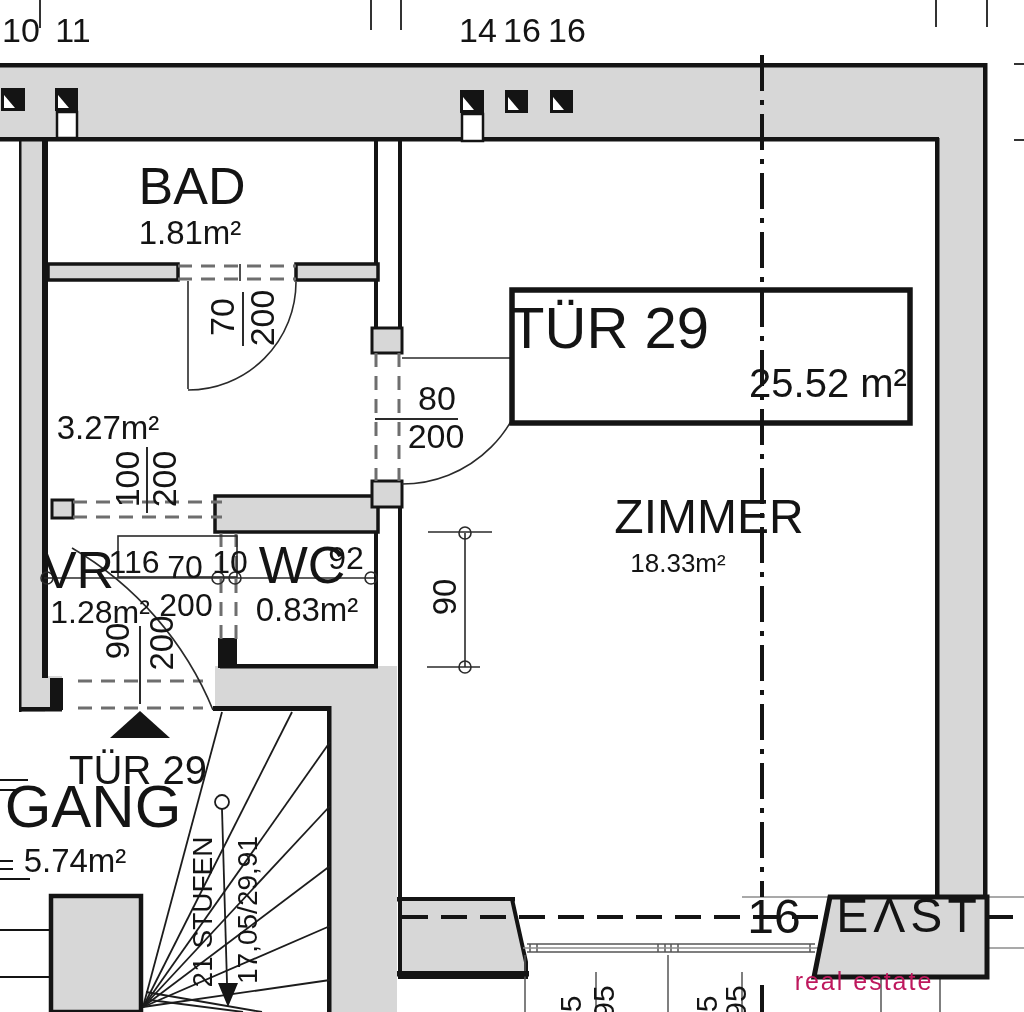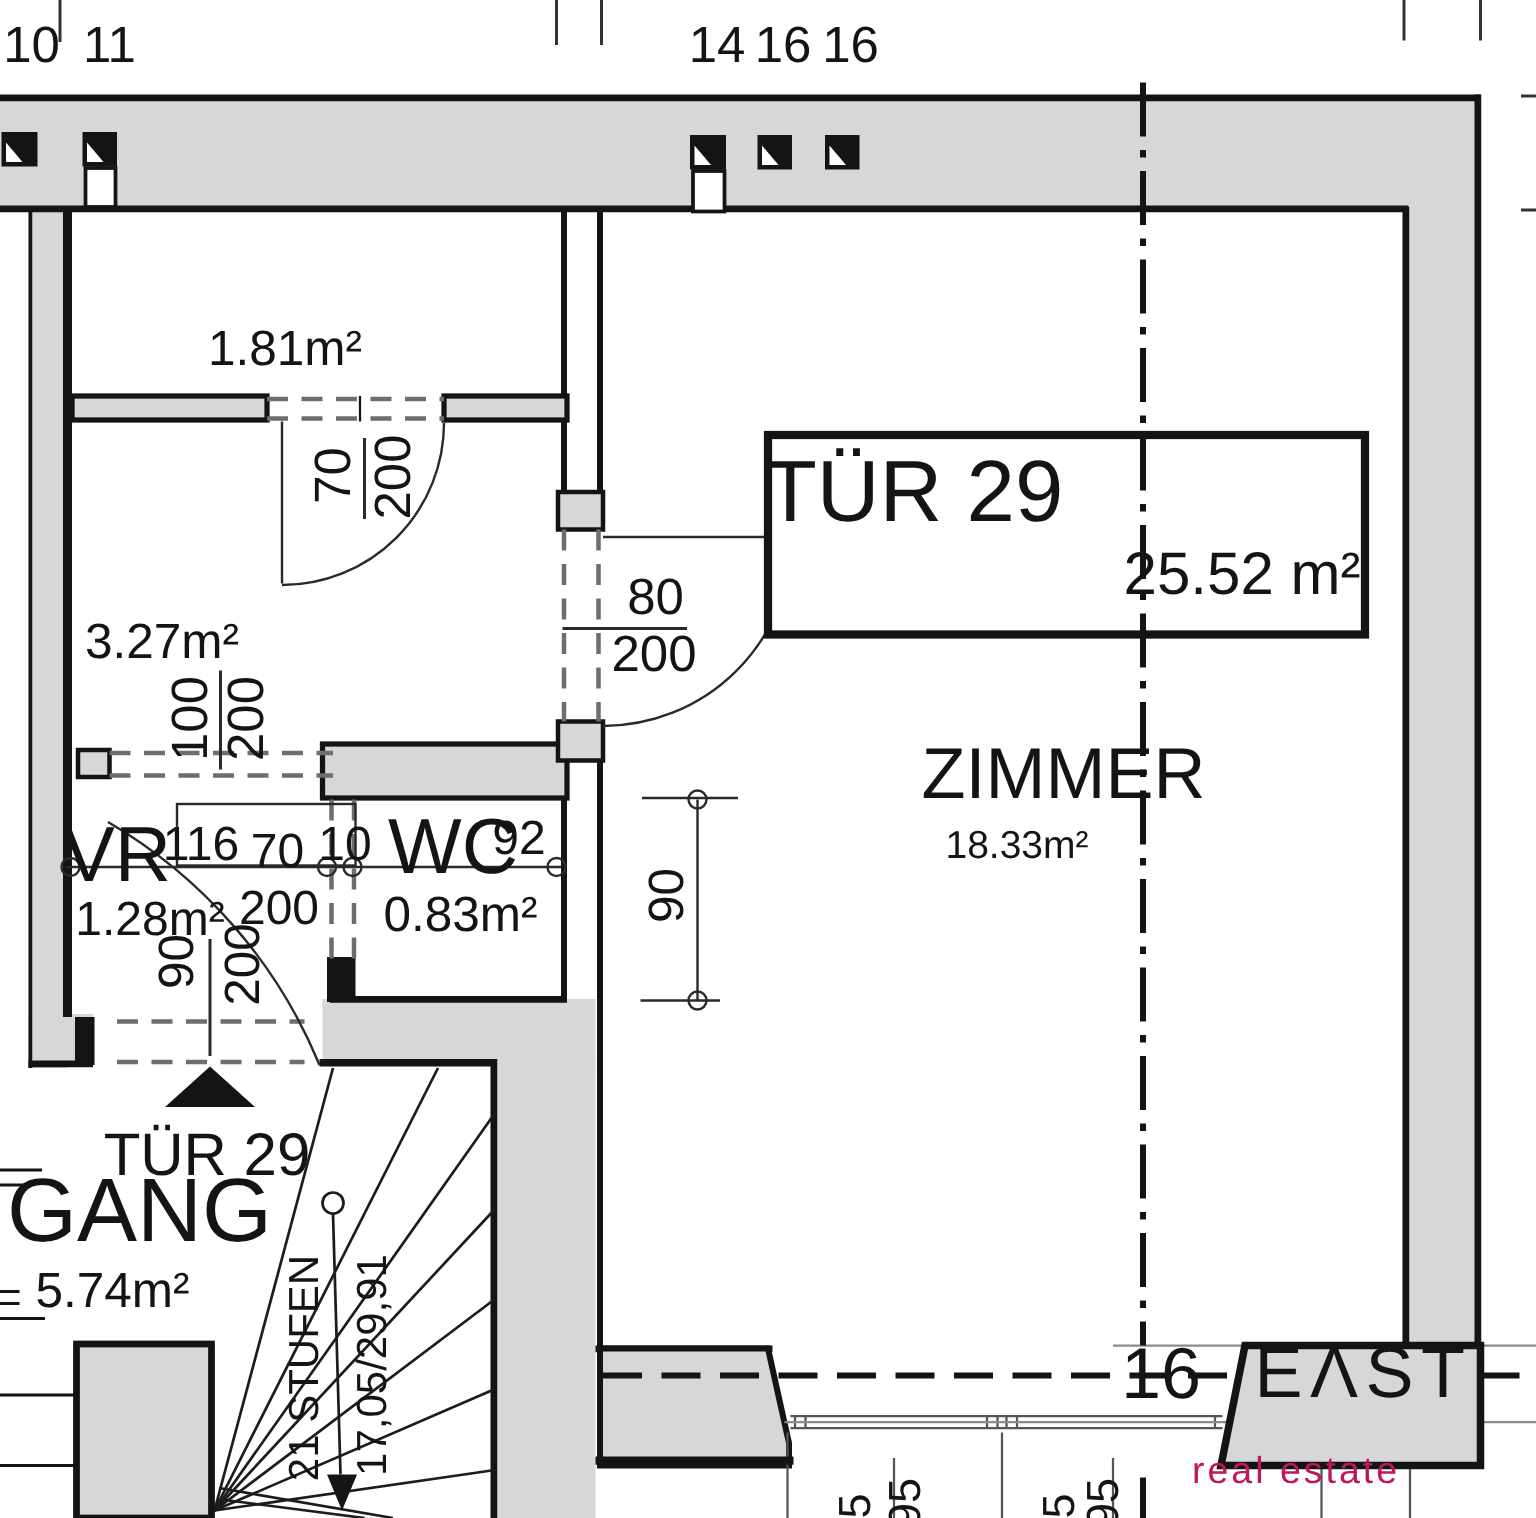--- a/index.html
+++ b/index.html
@@ -197,20 +197,21 @@
 
   <polygon points="830,897 987,897 987,977 814,977" fill="#d7d7d7" stroke="#141414" stroke-width="5"></polygon>
 </svg>
 
 <span class="lbl" style="left:21px;top:30px;font-size:34px">10</span>
 <span class="lbl" style="left:73px;top:30px;font-size:34px">11</span>
 <span class="lbl" style="left:478px;top:30px;font-size:34px">14</span>
 <span class="lbl" style="left:522px;top:30px;font-size:34px">16</span>
 <span class="lbl" style="left:567px;top:30px;font-size:34px">16</span>
 
+<span class="lbl" style="left:192px;top:186px;font-size:52px">BAD</span>
 <span class="lbl" style="left:190px;top:232px;font-size:33px">1.81m²</span>
 <span class="lbl" style="left:108px;top:427px;font-size:33px">3.27m²</span>
 <span class="lbl" style="left:78px;top:570px;font-size:52px">VR</span>
 <span class="lbl" style="left:100px;top:612px;font-size:32px">1.28m²</span>
 <span class="lbl" style="left:302px;top:565px;font-size:52px">WC</span>
 <span class="lbl" style="left:307px;top:609px;font-size:33px">0.83m²</span>
 <span class="lbl" style="left:709px;top:517px;font-size:48px">ZIMMER</span>
 <span class="lbl" style="left:678px;top:563px;font-size:26px">18.33m²</span>
 <span class="lbl" style="left:93px;top:807px;font-size:60px">GANG</span>
 <span class="lbl" style="left:75px;top:860px;font-size:33px">5.74m²</span>

